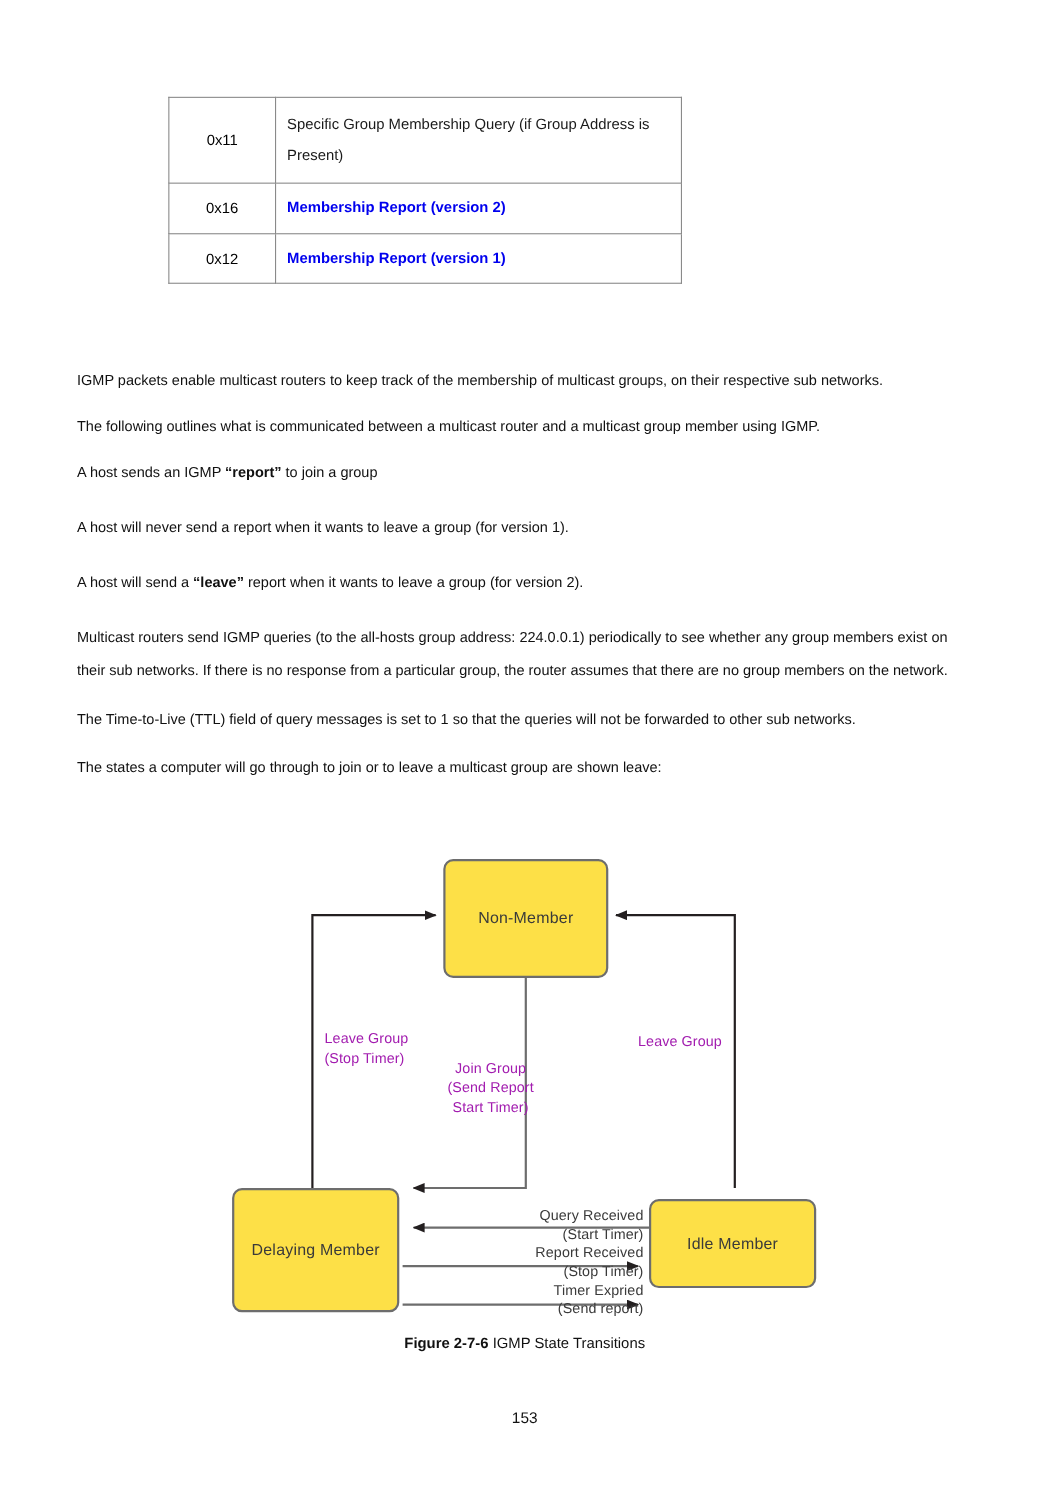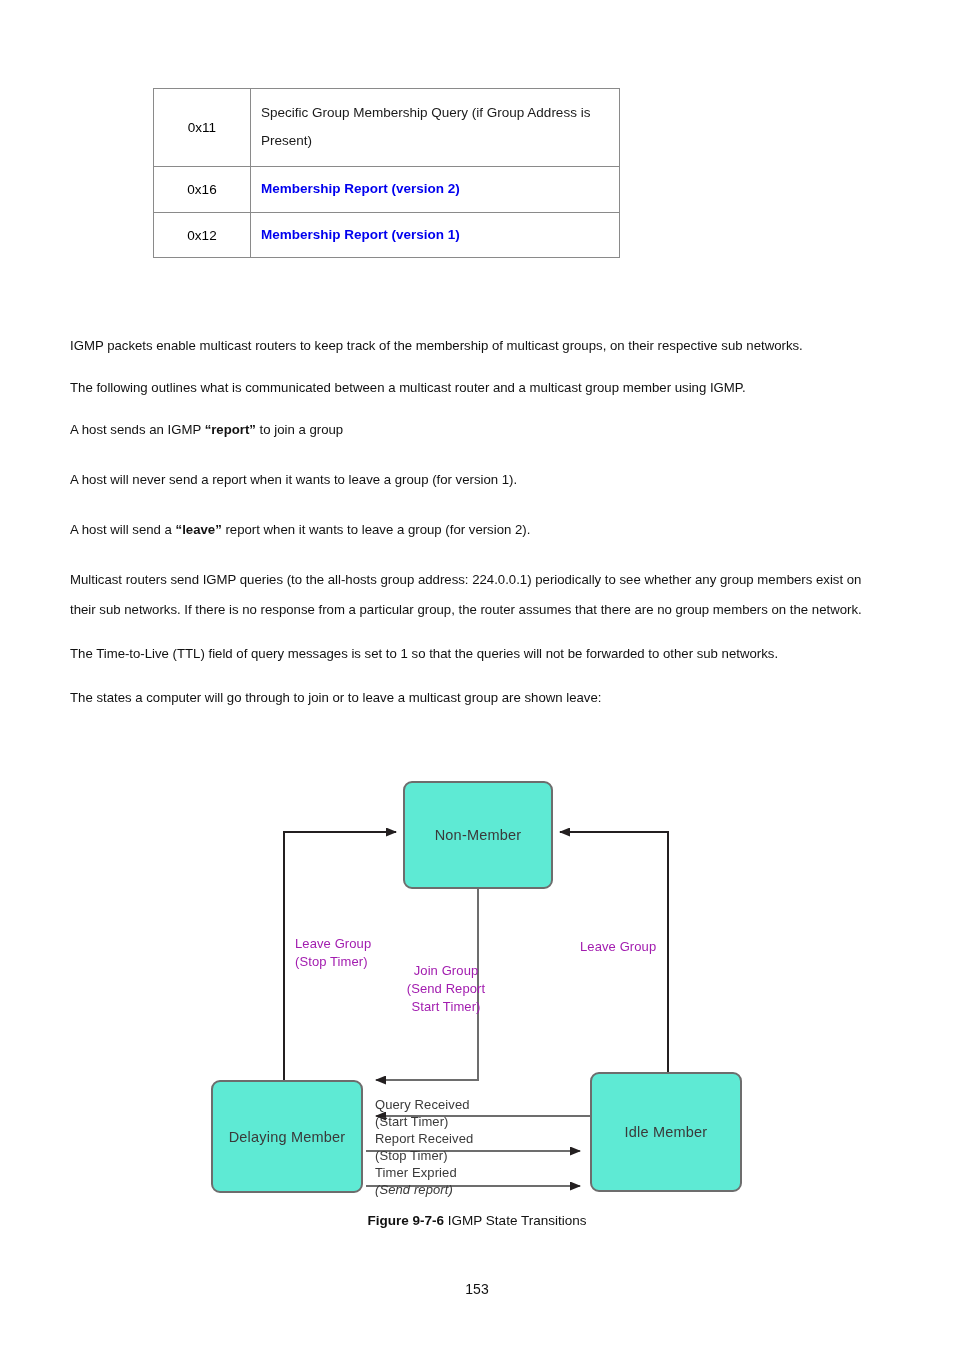--- a/index.html
+++ b/index.html
@@ -81,63 +81,63 @@
     position: absolute;
     left: 190px;
     top: 0;
     width: 580px;
     height: 440px;
   }
   .diagram svg { display: block; }
 
   .state-box {
     position: absolute;
-    background: #5eead4;
+    background: #fde047;
     border: 2px solid #6d6d6d;
     border-radius: 9px;
     box-sizing: border-box;
     display: flex;
     align-items: center;
     justify-content: center;
     font-size: 14.5px;
     color: #3a3a3a;
     letter-spacing: 0.2px;
   }
   #box-non-member { left: 213px; top: 11px;  width: 150px; height: 108px; }
   #box-delaying   { left: 21px;  top: 310px; width: 152px; height: 113px; }
-  #box-idle       { left: 400px; top: 302px; width: 152px; height: 120px; }
+  #box-idle       { left: 400px; top: 320px; width: 152px; height: 81px; }
 
   .edge-label {
     position: absolute;
     font-size: 13px;
     color: #a21caf;
     line-height: 18px;
     white-space: pre-line;
     letter-spacing: 0.1px;
   }
   #lbl-leave-stop  { left: 105px; top: 165px; text-align: left; }
   #lbl-join-group  { left: 196px; top: 192px; text-align: center; width: 120px; }
   #lbl-leave-right { left: 390px; top: 168px; text-align: left; }
 
   .mid-label {
     position: absolute;
     font-size: 13px;
     color: #3a3a3a;
     line-height: 17px;
-    text-align: left;
+    text-align: right;
     width: 210px;
     left: 185px;
     letter-spacing: 0.1px;
   }
   #mid-1 { top: 326px; }
   #mid-2 { top: 343px; }
   #mid-3 { top: 360px; }
   #mid-4 { top: 377px; }
   #mid-5 { top: 394px; }
-  #mid-6 { top: 411px; font-style: italic; }
+  #mid-6 { top: 411px; }
 
   .fig-caption {
     position: absolute;
     left: 0;
     top: 1213px;
     width: 954px;
     text-align: center;
     font-size: 13.5px;
     color: #111;
   }
@@ -228,16 +228,16 @@
     <div class="mid-label" id="mid-1">Query Received</div>
     <div class="mid-label" id="mid-2">(Start Timer)</div>
     <div class="mid-label" id="mid-3">Report Received</div>
     <div class="mid-label" id="mid-4">(Stop Timer)</div>
     <div class="mid-label" id="mid-5">Timer Expried</div>
     <div class="mid-label" id="mid-6">(Send report)</div>
   </div>
 </div>
 
 <div class="fig-caption">
-  <span class="fig-num">Figure 9-7-6</span><span> IGMP State Transitions</span>
+  <span class="fig-num">Figure 2-7-6</span><span> IGMP State Transitions</span>
 </div>
 
 <div class="page-number">153</div>
 
 </body></html>

